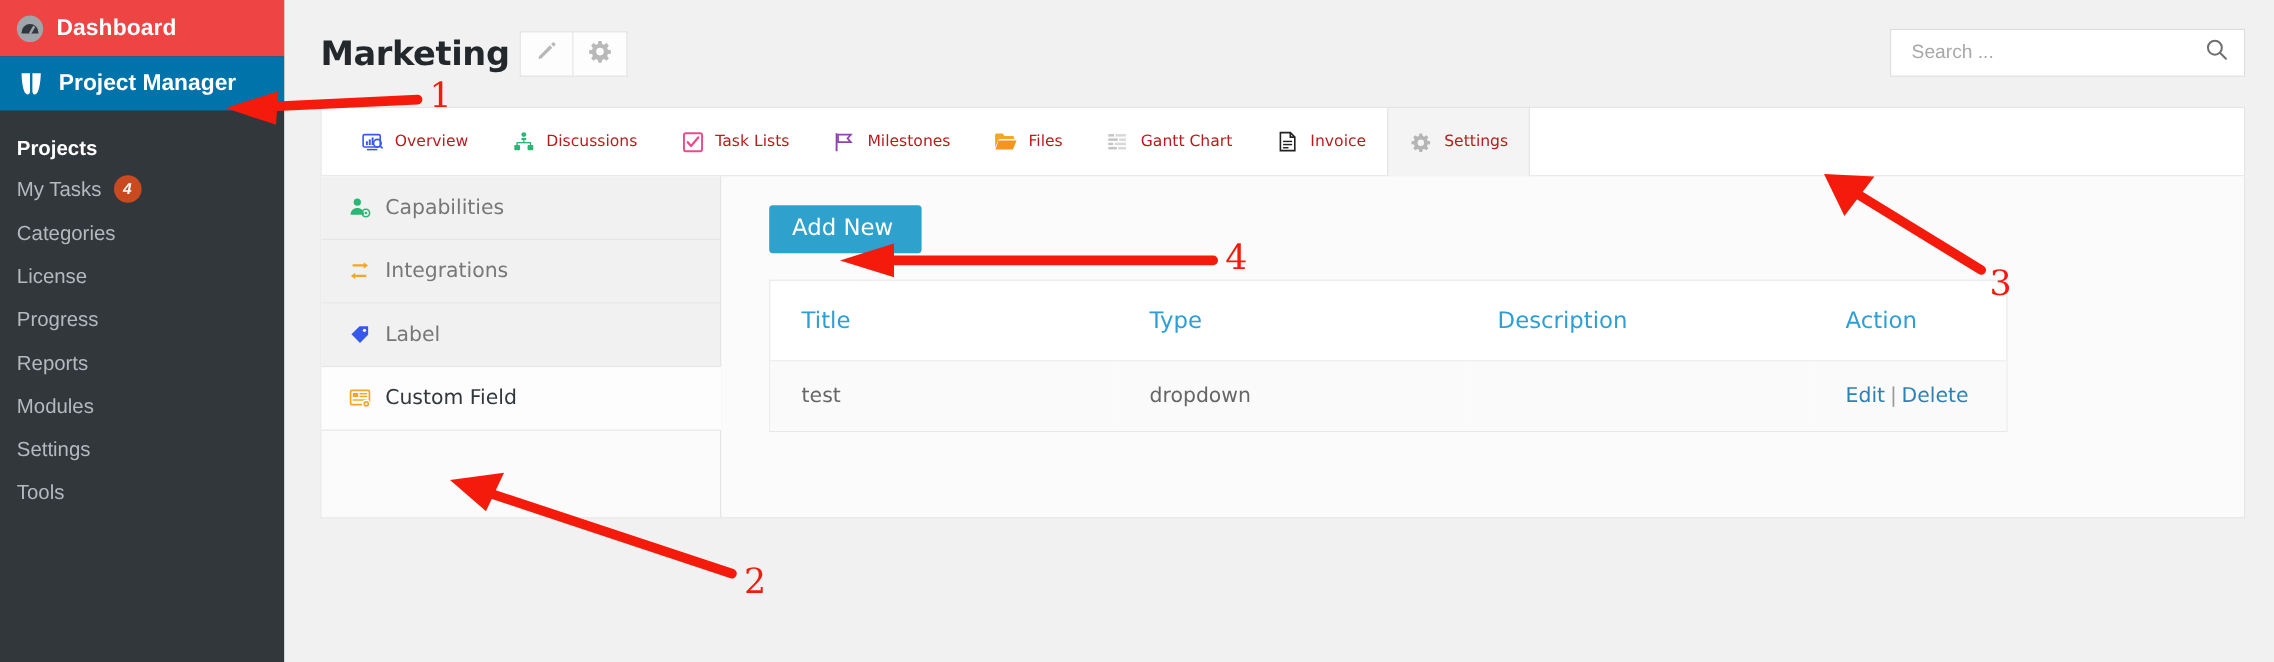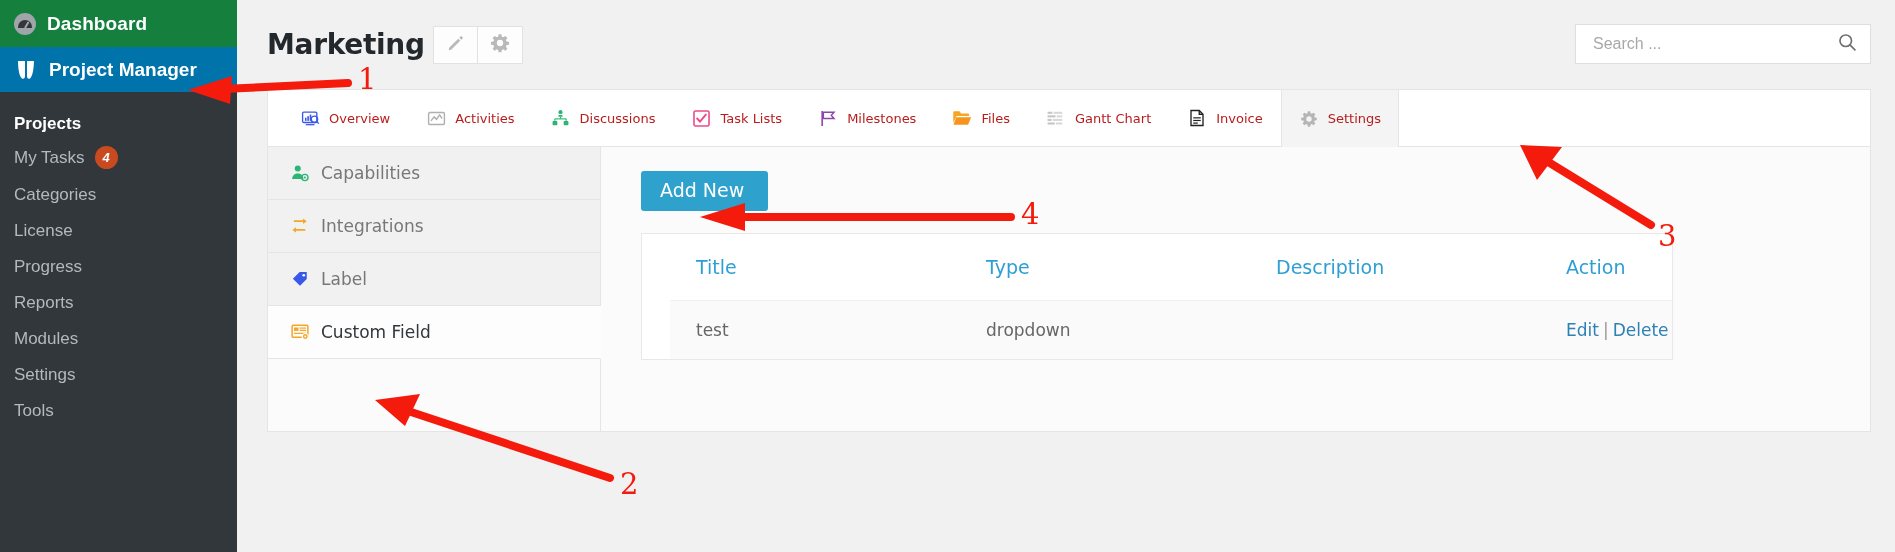--- a/index.html
+++ b/index.html
@@ -13,21 +13,21 @@
   #root { position: relative; width: 1895px; height: 552px; }
 
   
   #sidebar {
     position: absolute; left: 0; top: 0;
     width: 237px; height: 552px;
     background: #32373c;
   }
   .wp-dashboard {
     height: 47px;
-    background: #15803d;
+    background: #ef4444;
     display: flex; align-items: center;
     padding-left: 14px;
     gap: 11px;
   }
   .wp-dashboard .lbl {
     color: #ffffff; font-size: 19px; font-weight: bold;
     letter-spacing: .1px;
   }
   .wp-pm {
     height: 45px;
@@ -185,21 +185,20 @@
     padding: 9px 24px 10px 19px;
     border: none; border-radius: 3px;
     cursor: pointer;
     line-height: 1.1;
   }
   .table-card {
     margin-top: 22px;
     background: #ffffff;
     border: 1px solid #e8e8e8;
     width: 1032px;
-    padding-left: 28px;
   }
   table.cf { width: 100%; border-collapse: collapse; }
   table.cf th {
     text-align: left;
     font-size: 19px; font-weight: normal;
     color: #2e9fd4;
     padding: 22px 0 22px 26px;
     font-family: "DejaVu Sans", sans-serif;
     border-bottom: 1px solid #f0f0f0;
   }
@@ -318,29 +317,20 @@
             <rect x="8" y="9" width="2" height="6" fill="#3858e9"></rect>
             <rect x="11" y="7" width="2" height="8" fill="#3858e9"></rect>
             <circle cx="17" cy="13" r="4" fill="none" stroke="#3858e9" stroke-width="1.7"></circle>
             <line x1="20" y1="16" x2="22.5" y2="18.5" stroke="#3858e9" stroke-width="1.7"></line>
             <rect x="6" y="19" width="11" height="1.6" fill="#3858e9"></rect>
           </svg>
         </span>
         <span>Overview</span>
       </div>
 
-      <div class="tab">
-        <span class="ti">
-          <svg width="19" height="19" viewBox="0 0 24 24">
-            <rect x="2" y="4.5" width="20" height="15" rx="1.5" fill="none" stroke="#b0b0b0" stroke-width="1.8"></rect>
-            <polyline points="5,15 9,10 12,13 16,7.5 19,12" fill="none" stroke="#b0b0b0" stroke-width="1.8"></polyline>
-          </svg>
-        </span>
-        <span>Activities</span>
-      </div>
 
       <div class="tab">
         <span class="ti">
           <svg width="19" height="19" viewBox="0 0 24 24">
             <circle cx="12" cy="4" r="2.6" fill="#2bb673"></circle>
             <rect x="9.5" y="7.6" width="5" height="2.2" fill="#2bb673"></rect>
             <rect x="11.3" y="9.8" width="1.4" height="2.6" fill="#2bb673"></rect>
             <rect x="4.5" y="11.8" width="15" height="1.4" fill="#2bb673"></rect>
             <rect x="4.2" y="12.6" width="1.4" height="2.4" fill="#2bb673"></rect>
             <rect x="18.4" y="12.6" width="1.4" height="2.4" fill="#2bb673"></rect>

